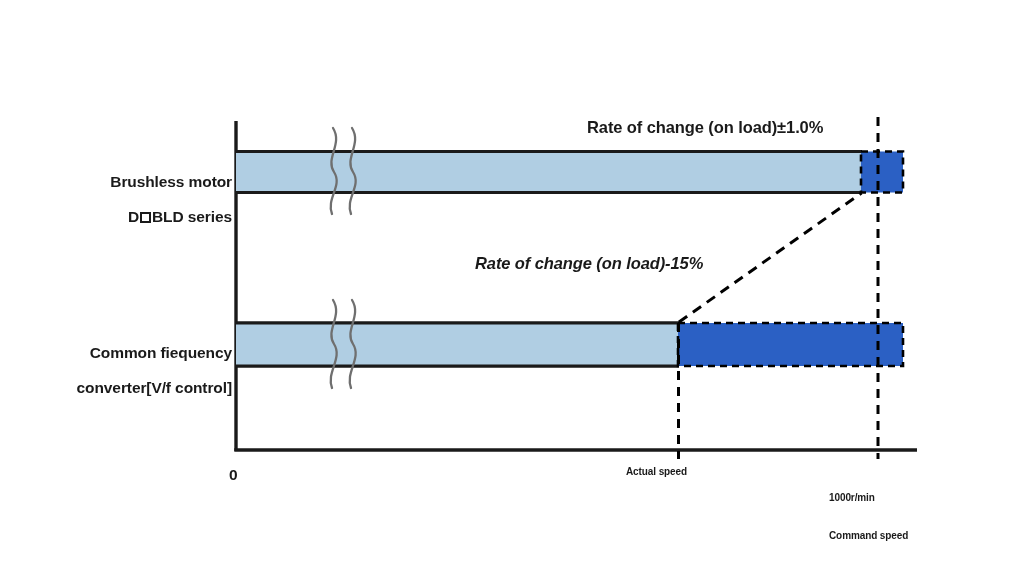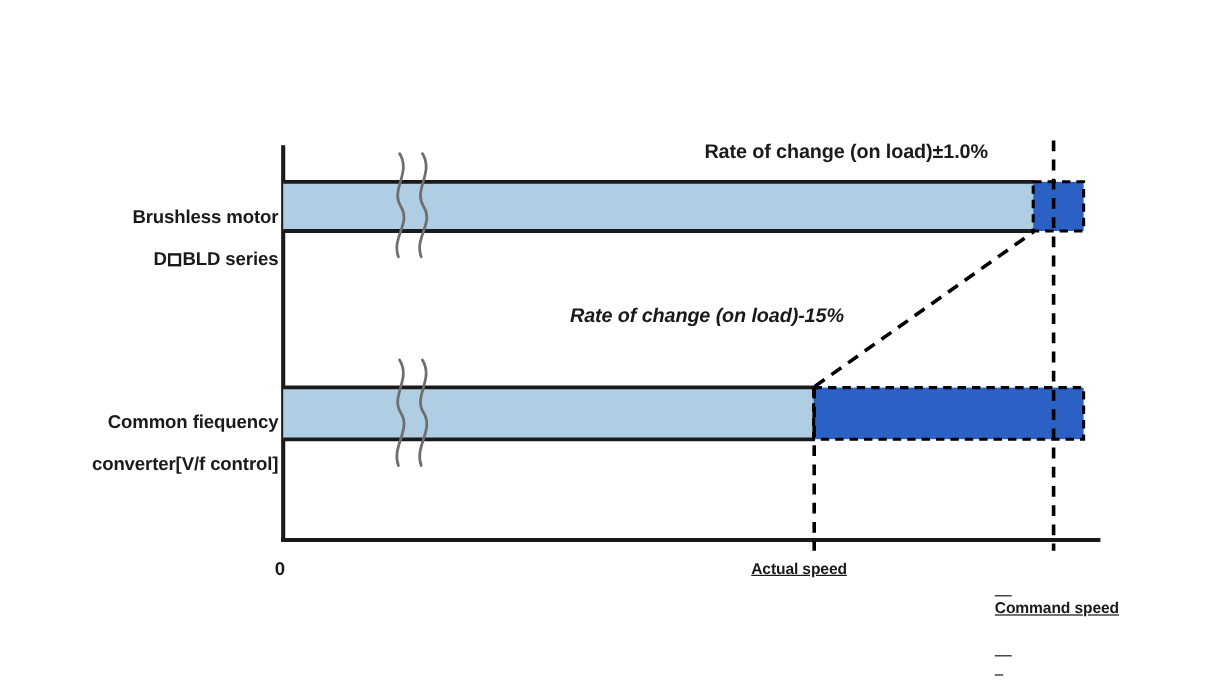--- a/index.html
+++ b/index.html
@@ -38,24 +38,23 @@
     font-size: 15.5px;
     text-align: right;
   }
   .row-label .l2 { display: block; }
   .annot {
     font-size: 16.5px;
     white-space: nowrap;
     text-align: center;
   }
   .axis-lbl {
-    font-size: 13px;
+    font-size: 10px;
     white-space: pre;
     line-height: 1.28;
-    text-decoration: underline;
   }
   .origin-lbl {
     font-size: 15.5px;
   }
   .sq-glyph {
     display: inline-block;
     width: 11px;
     height: 11px;
     border: 2.2px solid #1a1a1a;
     vertical-align: -1px;
@@ -123,17 +122,18 @@
 
   <div class="lbl annot" style="left:587px; top:118px;">Rate  of  change (on load)±1.0%</div>
 
   <div class="lbl annot" style="left:475px; top:254px;font-style:italic;">Rate  of  change (on load)-15%</div>
 
   <div class="lbl origin-lbl" style="left:229px; top:466px;">0</div>
 
   <div class="lbl axis-lbl" style="left:626px; top:466px;">Actual speed</div>
 
   <div class="lbl axis-lbl" style="left:829px; top:466px;">
+    <span style="display:block">1000r/min</span>
     <span style="display:block">Command speed</span>
     
   </div>
 
 </div>
 
 </body></html>

